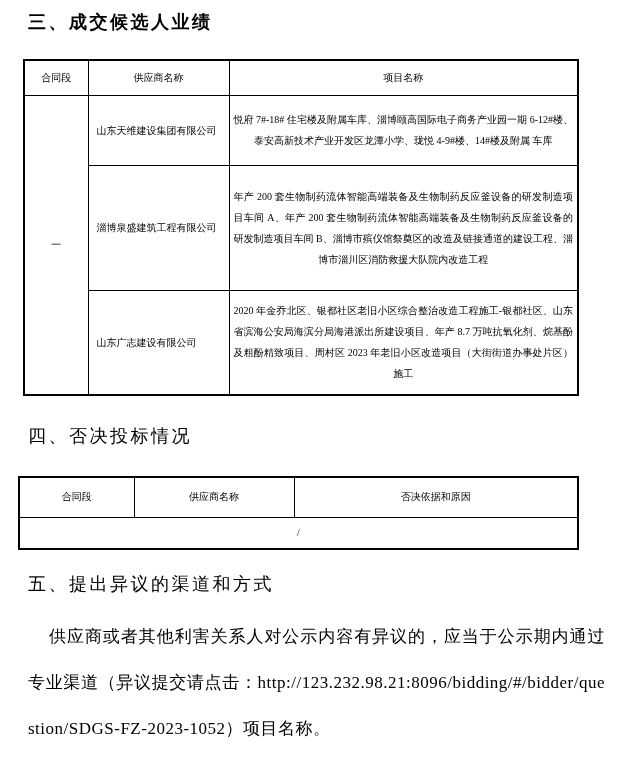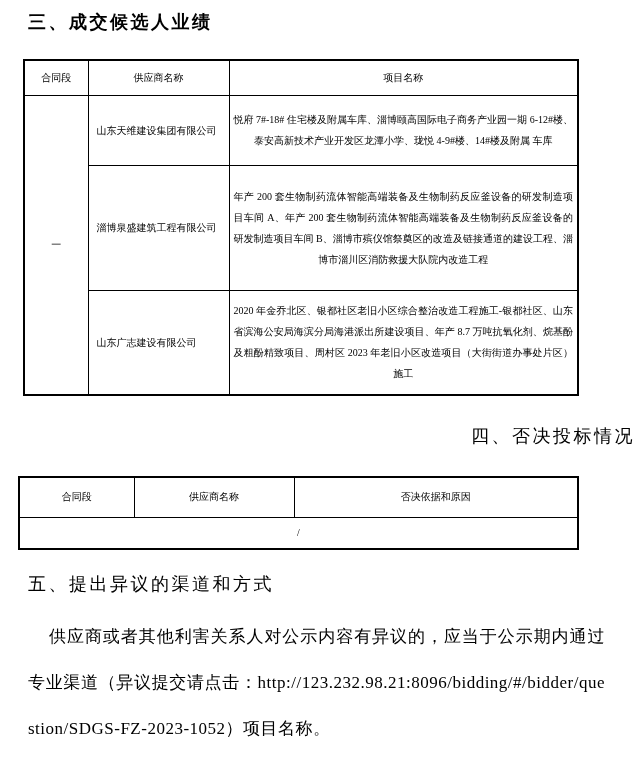--- a/index.html
+++ b/index.html
@@ -16,21 +16,21 @@
     position: relative;
   }
   .heading {
     font-size: 18px;
     font-weight: normal;
     letter-spacing: 2.5px;
     margin: 0;
     white-space: nowrap;
   }
   #heading-3 { margin: 10px 0 0 28px; font-weight: bold; }
-  #heading-4 { margin: 28px 0 0 28px; text-align: right; }
+  #heading-4 { margin: 28px 0 0 28px; }
   #heading-5 { margin: 22px 0 0 28px; }
 
   table {
     border-collapse: collapse;
     table-layout: fixed;
     border: 2px solid #000;
   }
   th, td {
     border: 1px solid #000;
     font-size: 10px;

